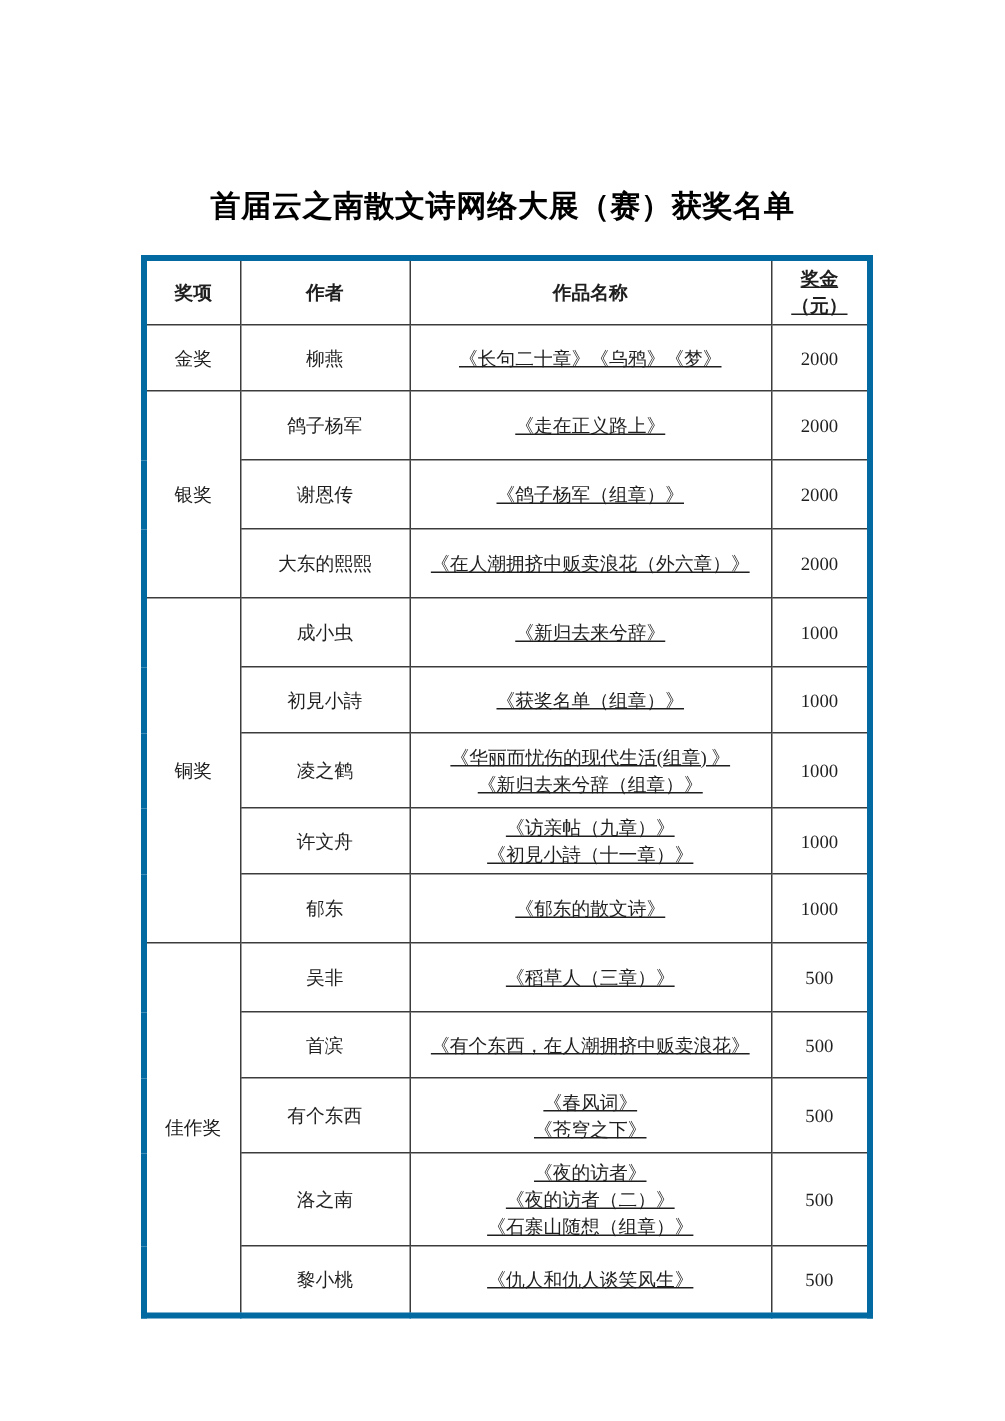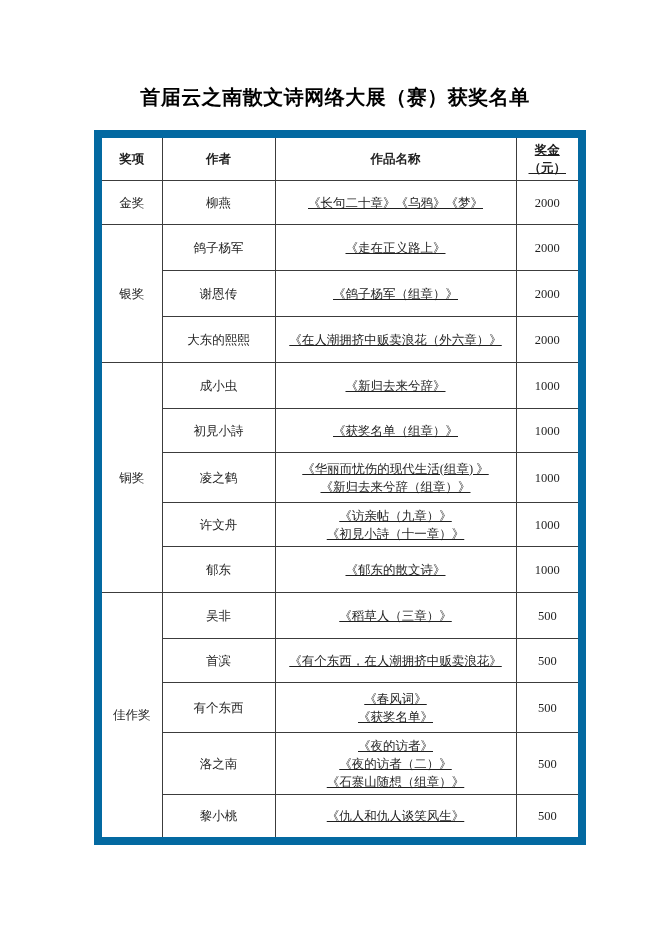--- a/index.html
+++ b/index.html
@@ -10,20 +10,21 @@
     font-family: "Liberation Serif", "DejaVu Serif", serif;
     color: #1f1f1f;
     position: relative;
     overflow: hidden;
   }
   .page {
     width: 670px;
     height: 794px;
     background: #ffffff;
     position: relative;
+    margin-top: 40px;
   }
   .doc-title {
     position: absolute;
     top: 84px;
     left: 0;
     width: 670px;
     text-align: center;
     font-size: 20px;
     font-weight: bold;
     color: #000000;
@@ -45,21 +46,21 @@
   table.awards td {
     border: 1px solid #3c3c3c;
     text-align: center;
     vertical-align: middle;
     font-size: 12.5px;
     line-height: 1.45;
     padding: 3px 2px;
     color: #1f1f1f;
     font-weight: normal;
   }
-  table.awards { border: 8px solid #0369a1; }
+  table.awards { border: 4px solid #0369a1; }
   table.awards th {
     font-weight: bold;
     height: 44px;
   }
   tr.r-h1 { height: 44px; }
   tr.r-h2 { height: 46px; }
   tr.r-h3 { height: 50px; }
   tr.r-h4 { height: 62px; }
   td.award-cell { font-size: 12.5px; }
   .work-line { display: block; text-decoration: underline; }
@@ -173,21 +174,21 @@
       <td>首滨</td>
       <td>
             <span class="work-line">《有个东西，在人潮拥挤中贩卖浪花》</span>
           </td>
       <td class="prize-cell">500</td>
     </tr>
     <tr class="r-h3">
       <td>有个东西</td>
       <td>
         <span class="work-line">《春风词》</span>
-        <span class="work-line">《获奖名单》</span>
+        <span class="work-line">《苍穹之下》</span>
       </td>
       <td class="prize-cell">500</td>
     </tr>
     <tr class="r-h4">
       <td>洛之南</td>
       <td>
         <span class="work-line">《夜的访者》</span>
         <span class="work-line">《夜的访者（二）》</span>
         <span class="work-line">《石寨山随想（组章）》</span>
       </td>

